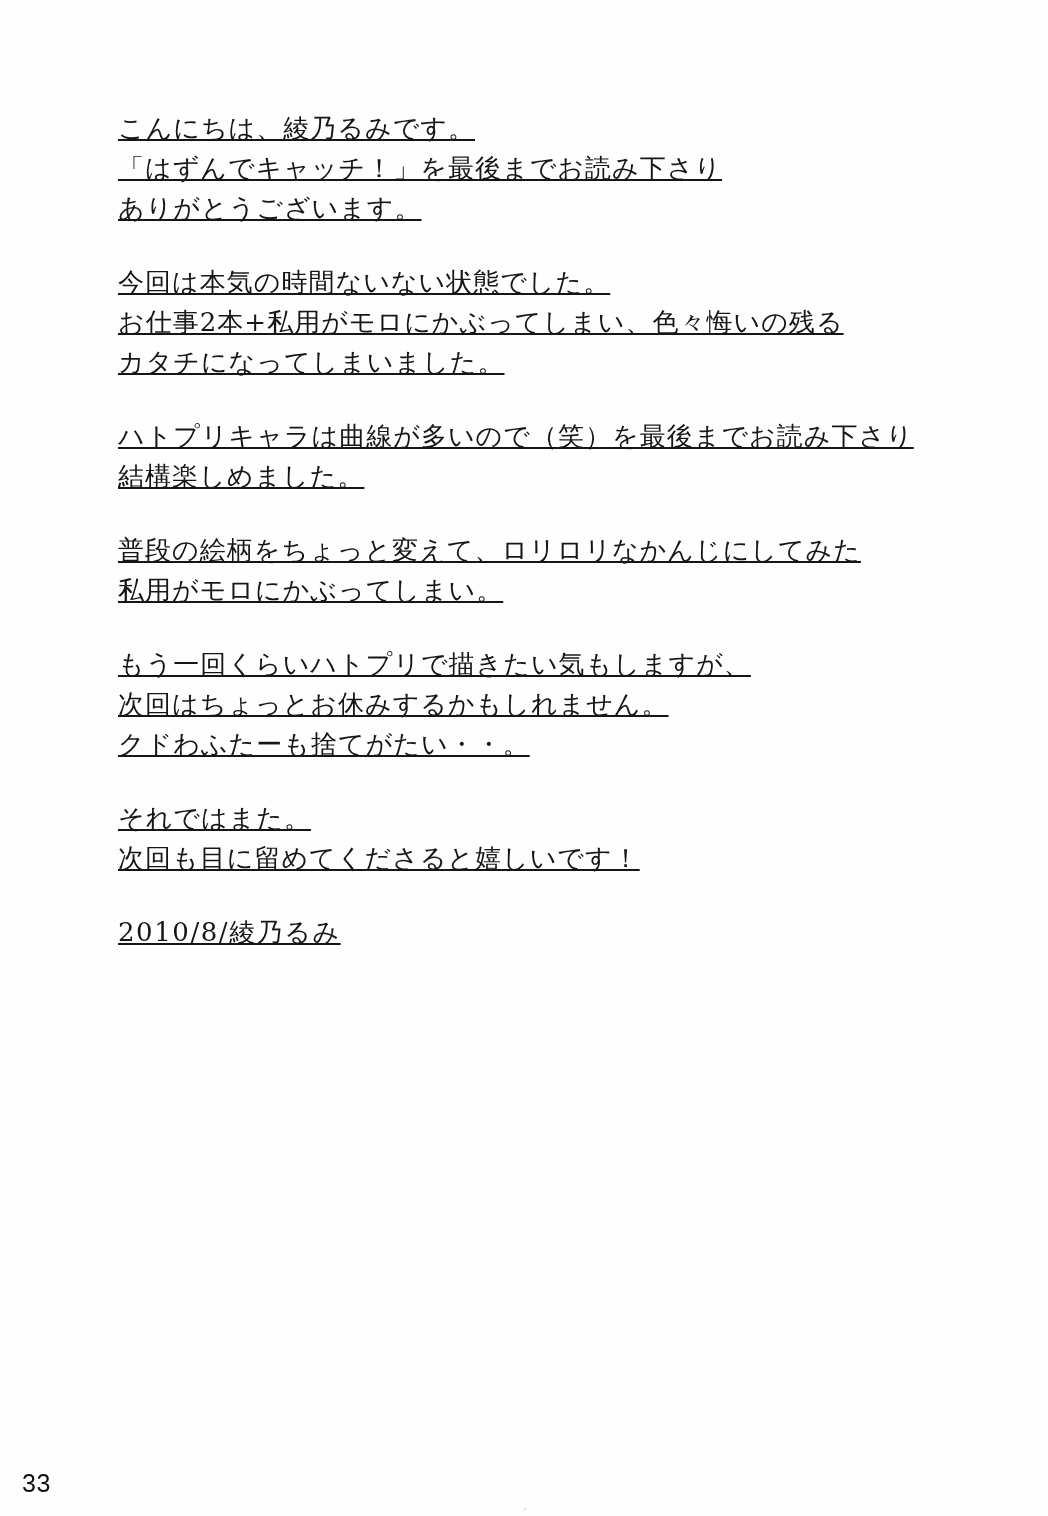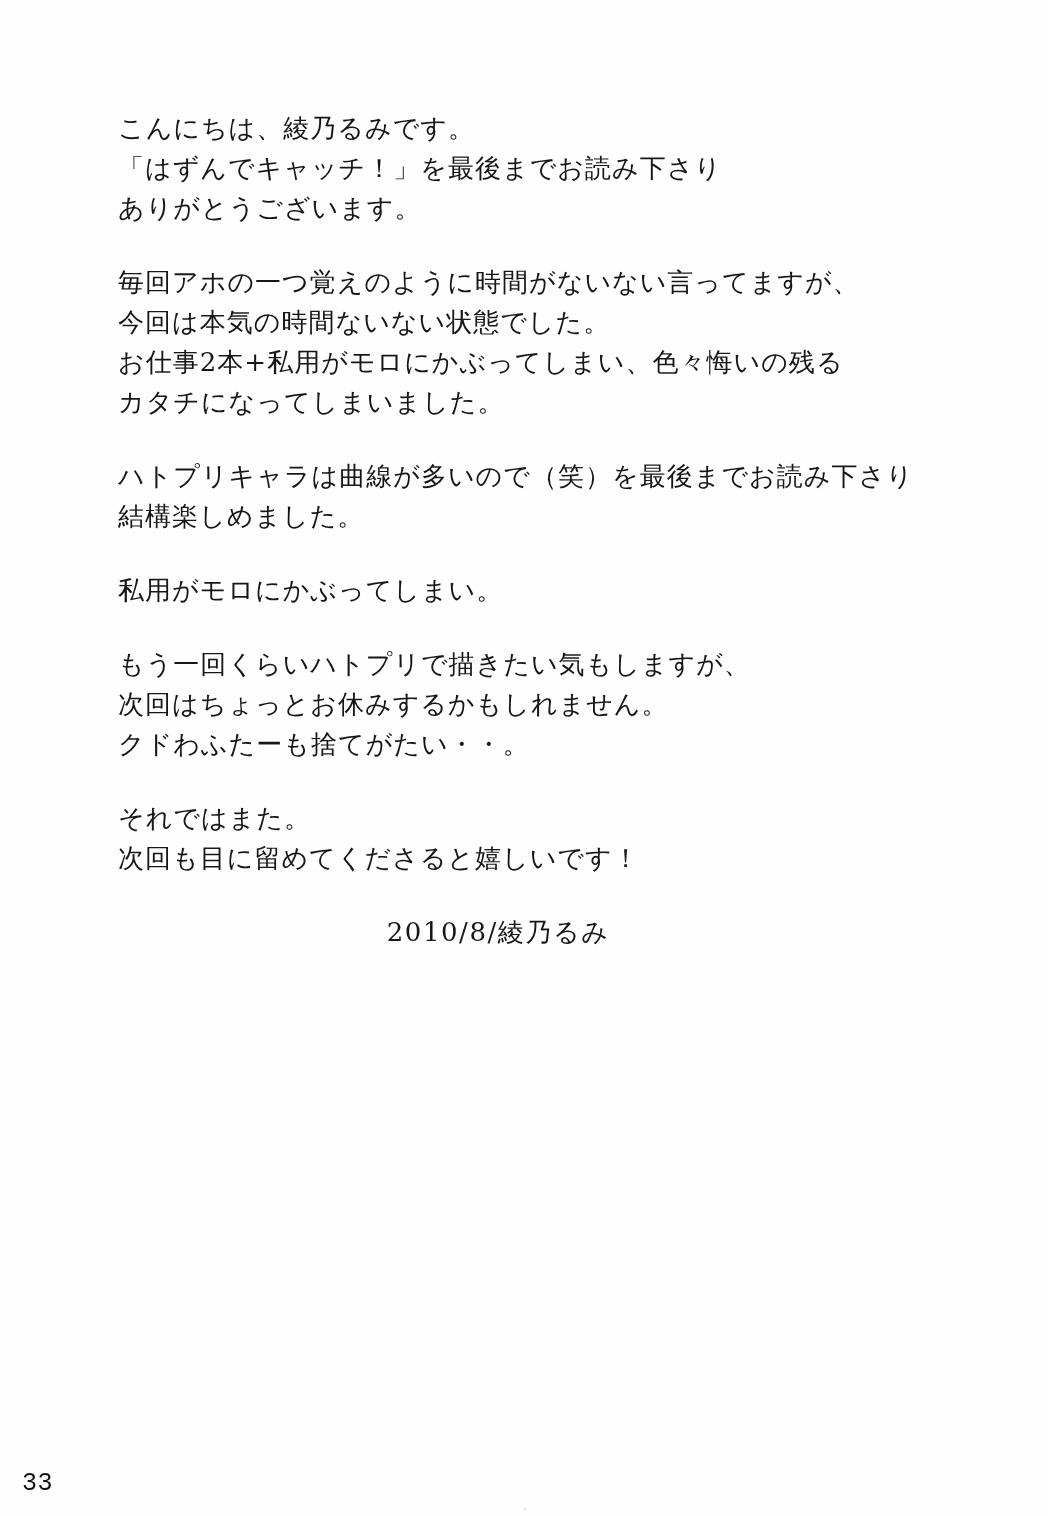--- a/index.html
+++ b/index.html
@@ -31,38 +31,39 @@
   }
   .para:last-of-type {
     margin-bottom: 0;
   }
   .line {
     font-size: 26px;
     line-height: 40px;
     letter-spacing: 0.04em;
     white-space: pre;
     color: #161616;
+    text-decoration: underline;
   }
   .signature {
     position: absolute;
     left: 118px;
     top: 912px;
     width: 760px;
-    text-align: center;
+    text-align: left;
   }
   .signature .line {
     font-size: 26px;
     letter-spacing: 0.06em;
   }
   .page-number {
     position: absolute;
     left: 22px;
     bottom: 18px;
     font-size: 25px;
-    font-family: Liberation Mono, monospace;
+    font-family: Liberation Sans, sans-serif;
     color: #111111;
     letter-spacing: 0.02em;
   }
   .fold-mark {
     position: absolute;
     left: 50%;
     bottom: 6px;
     width: 2px;
     height: 2px;
     background: #d8d8d8;
@@ -76,32 +77,32 @@
 
   <div class="afterword">
 
     <div class="para">
       <div class="line">こんにちは、綾乃るみです。</div>
       <div class="line">「はずんでキャッチ！」を最後までお読み下さり</div>
       <div class="line">ありがとうございます。</div>
     </div>
 
     <div class="para">
-      <div class="line">毎回アホの一つ覚えのように時間がないない言ってますが、</div>
       <div class="line">今回は本気の時間ないない状態でした。</div>
       <div class="line">お仕事2本+私用がモロにかぶってしまい、色々悔いの残る</div>
       <div class="line">カタチになってしまいました。</div>
     </div>
 
     <div class="para">
       <div class="line">ハトプリキャラは曲線が多いので（笑）を最後までお読み下さり</div>
       <div class="line">結構楽しめました。</div>
     </div>
 
     <div class="para">
+      <div class="line">普段の絵柄をちょっと変えて、ロリロリなかんじにしてみた</div>
       <div class="line">私用がモロにかぶってしまい。</div>
     </div>
 
     <div class="para">
       <div class="line">もう一回くらいハトプリで描きたい気もしますが、</div>
       <div class="line">次回はちょっとお休みするかもしれません。</div>
       <div class="line">クドわふたーも捨てがたい・・。</div>
     </div>
 
     <div class="para">

